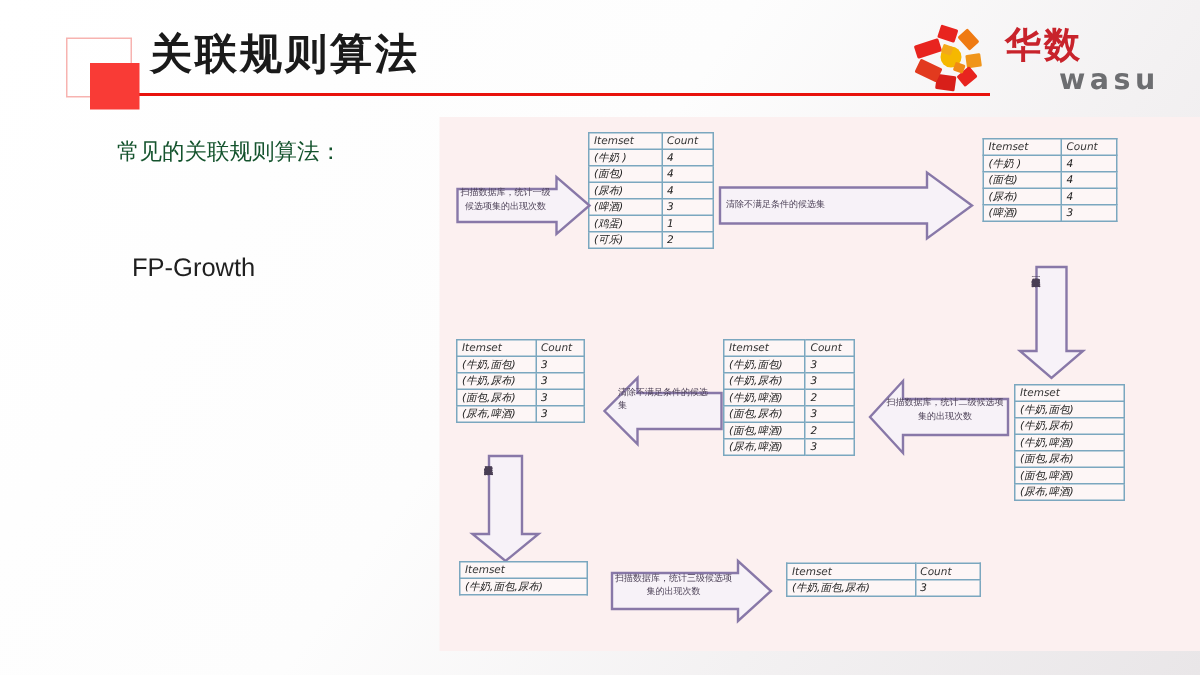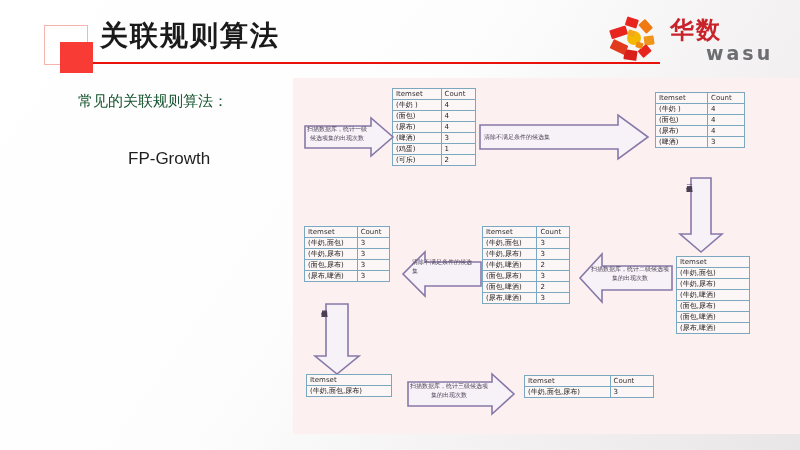--- a/index.html
+++ b/index.html
@@ -49,33 +49,33 @@
     position:absolute;left:78px;top:92px;
     font-family:"DejaVu Serif","Liberation Serif",serif;
     font-size:15px;color:#14532d;white-space:nowrap;
   }
   .algo1{
     position:absolute;left:88px;top:138px;
     font-family:"Liberation Sans","DejaVu Sans",sans-serif;
     font-size:17px;color:#1f1f1f;white-space:nowrap;
   }
   .algo2{
-    position:absolute;left:88px;top:149px;
+    position:absolute;left:88px;top:169px;
     font-family:"Liberation Sans","DejaVu Sans",sans-serif;
-    font-size:17px;color:#1f1f1f;white-space:nowrap;margin-left:40px;
+    font-size:17px;color:#1f1f1f;white-space:nowrap;
   }
 
   
   .panel{
     position:absolute;left:293px;top:78px;width:507px;height:356px;
     background:#fcf0f0;
   }
 
   
-  .tbl{position:absolute;border-collapse:collapse;background:#fdf6f6;}
+  .tbl{position:absolute;border-collapse:collapse;background:#fdf6f6;font-style:italic;}
   .tbl td,.tbl th{
     border:1px solid #7ba7bf;
     font-family:"DejaVu Sans","Liberation Sans",sans-serif;
     font-size:7px;color:#222;
     padding:1px 3px;text-align:left;font-weight:normal;
     line-height:1.15;white-space:nowrap;
   }
   .tbl th{font-size:7px;color:#333;}
 
   

